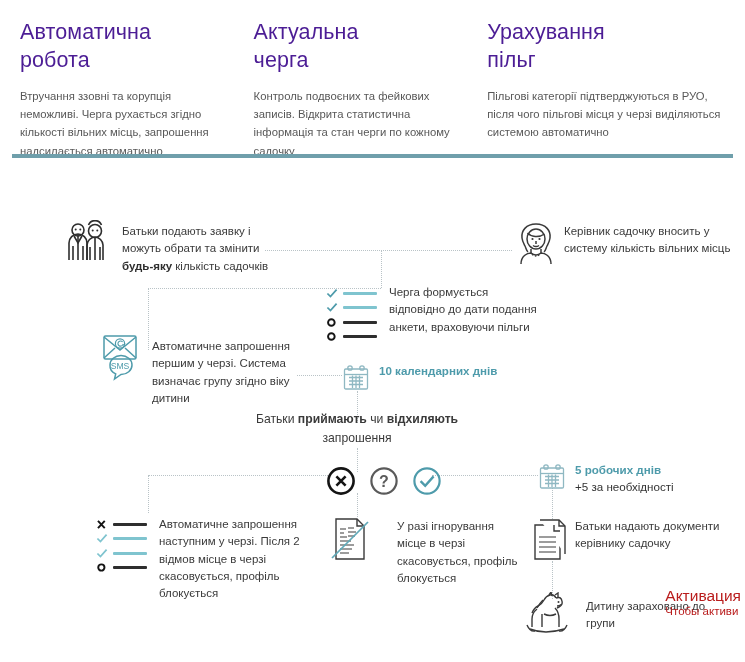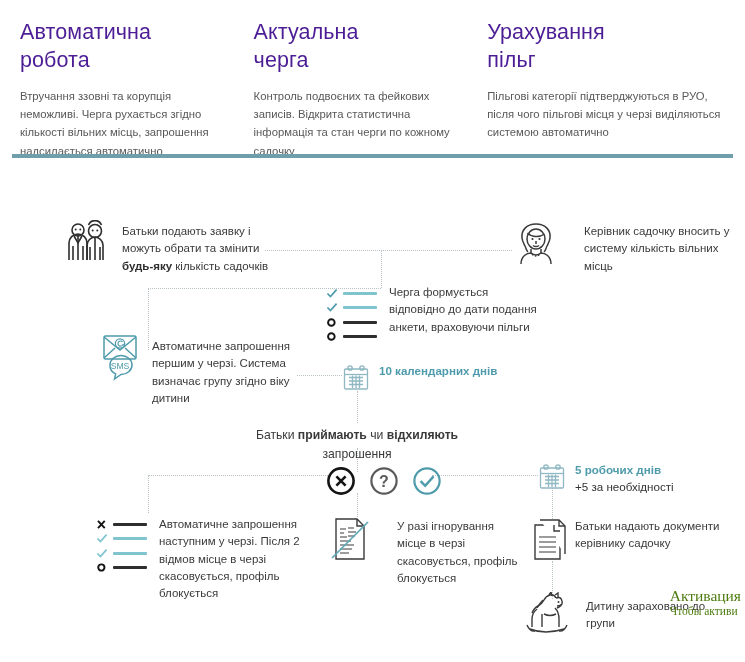--- a/index.html
+++ b/index.html
@@ -58,22 +58,22 @@
   .dh{position:absolute;height:0;border-top:1.6px dotted #b9c3c7;}
   .dv{position:absolute;width:0;border-left:1.6px dotted #b9c3c7;}
   
   .chk{display:flex;flex-direction:column;gap:4.5px;}
   .chk .row{display:flex;align-items:center;gap:5px;height:10px;}
   .chk .bar{width:34px;height:3px;border-radius:1px;}
   .mark{width:12px;height:11px;display:block;}
   
   .wm{
     position:absolute;right:4px;bottom:44px;
-    text-align:left;color:#4d7c0f;
-    font-family:Liberation Serif, serif;
+    text-align:left;color:#b91c1c;
+    font-family:Liberation Sans, sans-serif;
     pointer-events:none;
   }
   .wm .l1{font-size:15.5px;line-height:1.1;}
   .wm .l2{font-size:11.5px;line-height:1.25;}
 </style>
 </head>
 <body>
 
 <div class="features">
   <div class="feature">
@@ -142,21 +142,21 @@
         <path d="M15.5 13 C19 17 27 18 32.5 14"></path>
         <circle cx="20.5" cy="19" r="1.1" fill="#3a3a3a" stroke="none"></circle>
         <circle cx="27.5" cy="19" r="1.1" fill="#3a3a3a" stroke="none"></circle>
         <path d="M24 21 v3"></path>
         <path d="M21 25.5 q3 2.2 6 0"></path>
         <path d="M19 29 v4 M29 29 v4"></path>
         <path d="M9 44 C9 36 15 33 19 33 q5 4 10 0 c4 0 10 3 10 11"></path>
         <path d="M20 34 q4 4 8 0" stroke-dasharray="1.5 1.8"></path>
       </svg>
     </span>
-    <span class="txt" style="margin-left:24px;margin-top:3px;">Керівник садочку вносить у систему кількість вільних місць</span>
+    <span class="txt" style="margin-left:4px;margin-top:3px;">Керівник садочку вносить у систему кількість вільних місць</span>
   </div>
 
   <div class="node" style="left:326px;top:108px;width:215px;">
     <span class="ico chk" style="margin-top:4px;">
       <span class="row">
           <svg class="mark" viewBox="0 0 12 12">
             <path d="M1 6 L4.3 9.3 L11 1.8" fill="none" stroke="#4e9bab" stroke-width="1.9"></path>
           </svg>
           <span class="bar" style="background:#7fc4cf;"></span>
         </span>
@@ -206,21 +206,21 @@
           <circle cx="20" cy="4" r="2.2"></circle>
         <path d="M7 13.5 H21 M7 17 H21 M7 20.5 H21"></path>
         <path d="M10.5 11.5 V24 M14 11.5 V24 M17.5 11.5 V24"></path>
       </svg>
     </span>
     <span style="margin-left:9px;margin-top:-1px;">
       <div class="teal-head">10 календарних днів</div>
     </span>
   </div>
 
-  <div class="center-txt" style="left:226px;top:250px;width:262px;">
+  <div class="center-txt" style="left:226px;top:234px;width:262px;">
     <span>Батьки <b>приймають</b> чи <b>відхиляють</b> запрошення</span>
   </div>
 
   <div style="position:absolute;left:326px;top:290px;display:flex;gap:13px;">
     <svg width="30" height="30" viewBox="0 0 30 30">
       <circle cx="15" cy="15" r="12.6" fill="none" stroke="#141414" stroke-width="2.6"></circle>
       <path d="M10.4 10.4 L19.6 19.6 M19.6 10.4 L10.4 19.6" stroke="#141414" stroke-width="2.6" fill="none"></path>
     </svg>
     <svg width="30" height="30" viewBox="0 0 30 30">
       <circle cx="15" cy="15" r="12.6" fill="none" stroke="#5a5a5a" stroke-width="2.2"></circle>

